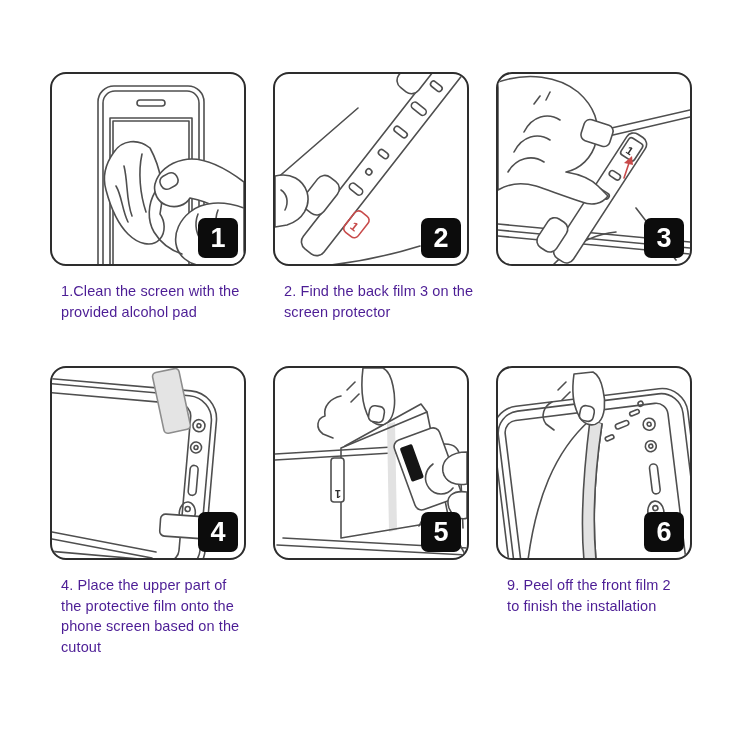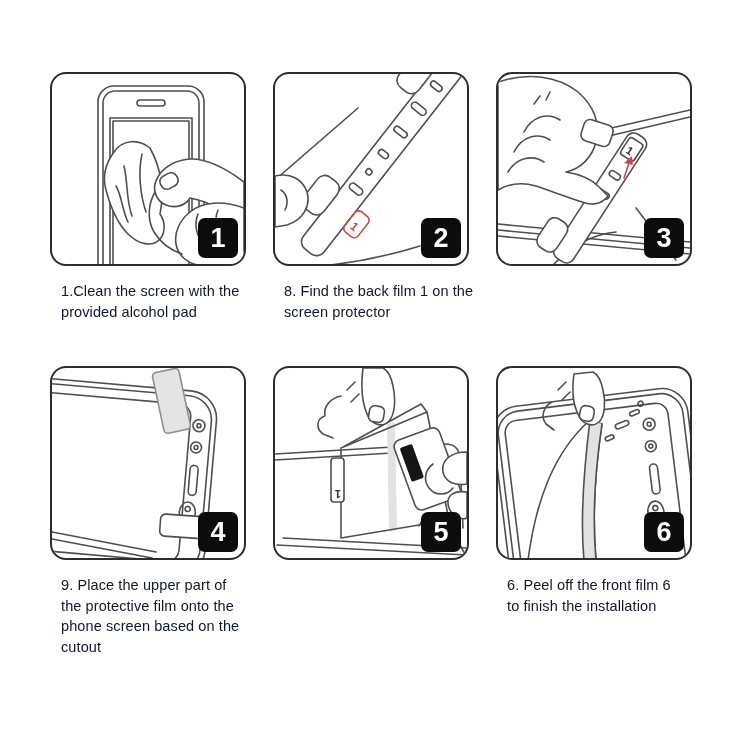--- a/index.html
+++ b/index.html
@@ -41,21 +41,21 @@
     font-size:27px;font-weight:bold;
     display:flex;align-items:center;justify-content:center;
     line-height:1;
   }
   .caption{
     margin-top:15px;
     padding-left:11px;
     width:214px;
     font-size:14.5px;
     line-height:20.5px;
-    color:#0f172a;
+    color:#4c1d95;
     letter-spacing:.1px;
     white-space:pre-line;
   }
   
   .art path,.art rect,.art circle,.art ellipse,.art line{
     stroke:#4f4f4f;fill:none;stroke-width:1.6;
     stroke-linecap:round;stroke-linejoin:round;
   }
   .art .wfill{fill:#ffffff;}
   .art .shade{fill:#e2e2e2;stroke:none;}
@@ -132,21 +132,21 @@
             </g>
           </g>
 
           <g>
             <path class="wfill" d="M0,102 C16,98 28,106 32,118 C36,132 28,146 12,151 L0,153 Z"></path>
             <path d="M6,116 C12,120 14,128 10,136"></path>
           </g>
         </svg>
         <div class="badge">2</div>
       </div>
-      <div class="caption">8. Find the back film 1 on the
+      <div class="caption">2. Find the back film 3 on the
 screen protector</div>
     </div>
 
     <div class="cell">
       <div class="panel">
         <svg class="art" viewBox="0 0 192 190">
           <g>
             <path d="M96,58 L192,36"></path>
             <path d="M98,65 L192,43"></path>
             <path d="M0,150 L192,168"></path>
@@ -202,21 +202,21 @@
             <rect class="wfill" x="108" y="148" width="60" height="22" rx="5"></rect>
             <text class="darktext" x="148" y="163" transform="rotate(180 151 158.5)">2</text>
           </g>
           <g>
             <path d="M0,164 L104,184"></path>
             <path d="M0,171 L100,190"></path>
           </g>
         </svg>
         <div class="badge">4</div>
       </div>
-      <div class="caption">9. Place the upper part of
+      <div class="caption">4. Place the upper part of
 the protective film onto the
 phone screen based on the
 cutout</div>
     </div>
 
     <div class="cell">
       <div class="panel">
         <svg class="art" viewBox="0 0 192 190">
 
           <g>
@@ -295,18 +295,18 @@
             <path class="wfill" d="M76,6 C74,20 74,34 80,46 C84,56 94,60 101,54 C107,48 108,34 105,22 C103,12 99,6 95,4 Z"></path>
             <rect class="wfill" x="82" y="38" width="14" height="15" rx="5" transform="rotate(12 89 45)"></rect>
             <path d="M60,22 L68,14"></path>
             <path d="M64,32 L72,24"></path>
             <path d="M54,34 C46,38 42,48 48,56 L56,62"></path>
           </g>
           <text class="darktext" x="146" y="162" transform="rotate(195 150 158)">2</text>
         </svg>
         <div class="badge">6</div>
       </div>
-      <div class="caption">6. Peel off the front film 6
+      <div class="caption">9. Peel off the front film 2
 to finish the installation</div>
     </div>
 
   </div>
 </div>
 
 </body></html>

